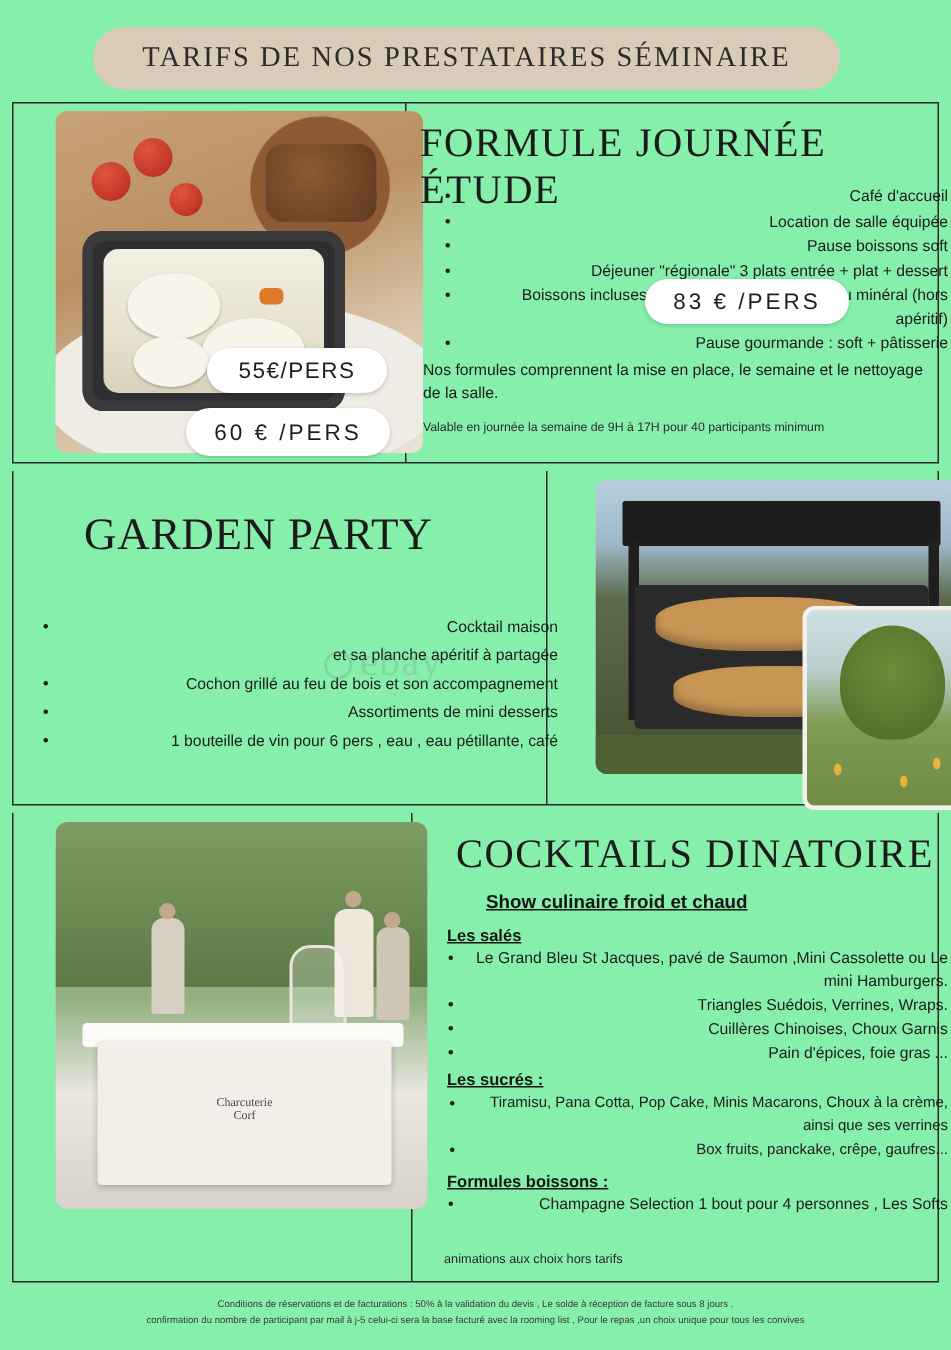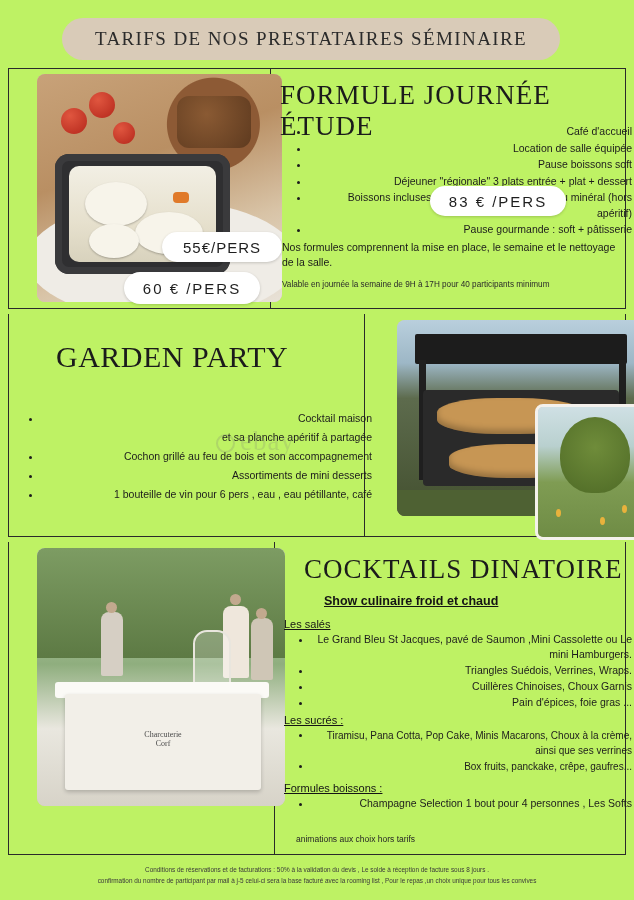--- a/index.html
+++ b/index.html
@@ -11,21 +11,21 @@
     height: 900px;
     background: #f4f1ec;
     font-family: "Liberation Sans", sans-serif;
     color: #1a1a1a;
     overflow: hidden;
   }
   .page {
     position: relative;
     width: 634px;
     height: 900px;
-    background: #bef264;
+    background: #86efac;
     box-sizing: border-box;
   }
 
   
   .header-banner {
     position: absolute;
     left: 62px;
     top: 18px;
     width: 498px;
     height: 42px;
@@ -326,21 +326,21 @@
   }
   .lantern {
     position: absolute;
     left: 156px; top: 82px; width: 34px; height: 52px;
     border: 2px solid #e9e6de;
     border-radius: 14px 14px 3px 3px;
     background: rgba(255,255,255,.25);
   }
 
   #tag-cocktail {
-    left: 162px; top: 232px; width: 120px; height: 30px;
+    left: 138px; top: 232px; width: 120px; height: 30px;
     font-size: 15px;
     letter-spacing: 1px;
   }
 
   #cocktail-title {
     left: 296px; top: 12px;
     font-size: 27px;
     letter-spacing: 1px;
   }
   .sub-head {
@@ -348,23 +348,24 @@
     font-size: 12.5px;
     font-weight: bold;
     text-decoration: underline;
     color: #141414;
     margin-left: 24px;
   }
   #cocktail-sub { left: 292px; top: 52px; }
   .mini-head {
     position: absolute;
     font-size: 11px;
-    font-weight: normal;
+    font-weight: bold;
     text-decoration: underline;
     color: #141414;
+    margin-left: 14px;
   }
   #sales-head { left: 276px; top: 76px; }
   #sucres-head { left: 276px; top: 172px; }
   #boissons-head { left: 276px; top: 240px; }
 
   #sales-list { left: 286px; top: 90px; width: 320px; font-size: 10.5px; line-height: 15px; }
   #sucres-list { left: 286px; top: 186px; width: 320px; font-size: 10px; line-height: 15px; }
   #boissons-list { left: 286px; top: 254px; width: 320px; font-size: 10.5px; line-height: 15px; }
 
   #animations-note {

